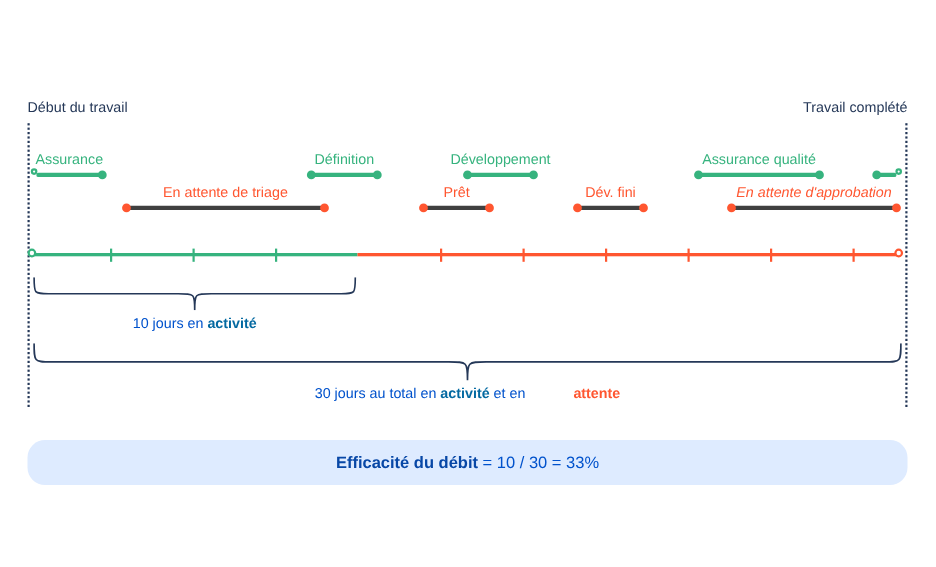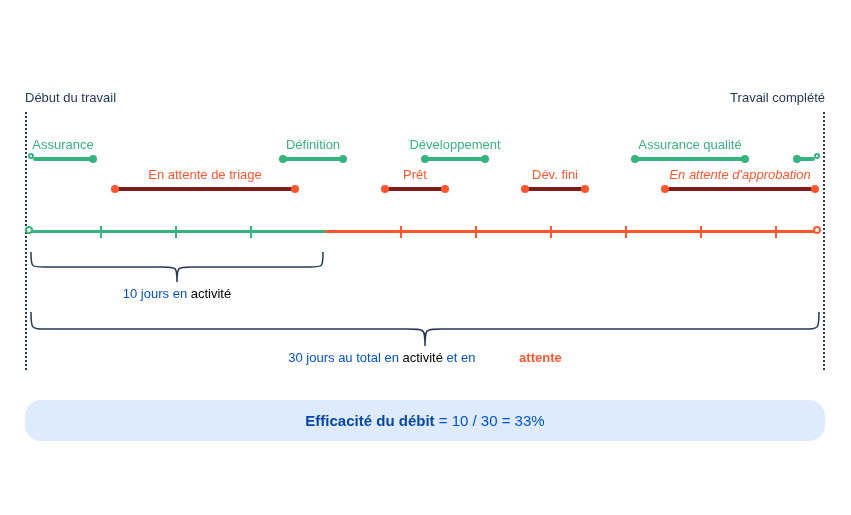--- a/index.html
+++ b/index.html
@@ -51,21 +51,21 @@
     position: relative;
     height: 90px;
     margin-top: 22px;
   }
   .seg {
     position: absolute;
     height: 4px;
     border-radius: 2px;
   }
   .seg.green { background: #36B37E; }
-  .seg.red   { background: #7f1d1d; }
+  .seg.red   { background: #404040; }
   .seg .dot {
     position: absolute;
     width: 8px; height: 8px;
     border-radius: 50%;
     top: -2px;
   }
   .seg.green .dot { background: #36B37E; }
   .seg.red .dot   { background: #FF5630; }
   .seg .dot.l { left: -4px; }
   .seg .dot.r { right: -4px; }
@@ -131,21 +131,21 @@
   }
   .brace svg { display: block; }
   .brace-text {
     position: absolute;
     font-size: 13px;
     color: #0052CC;
     white-space: nowrap;
     left: 50%;
     transform: translateX(-50%);
   }
-  .brace-text .green { color: #000000; font-weight: 400; }
+  .brace-text .green { color: #0369a1; font-weight: 700; }
   .brace-text .red   { color: #FF5630; font-weight: 600; margin-left: 40px; }
 
   .formula-bar {
     position: absolute;
     left: 0;
     width: 800px;
     background: #DEEBFF;
     border-radius: 16px;
     padding: 12px 0;
     text-align: center;

